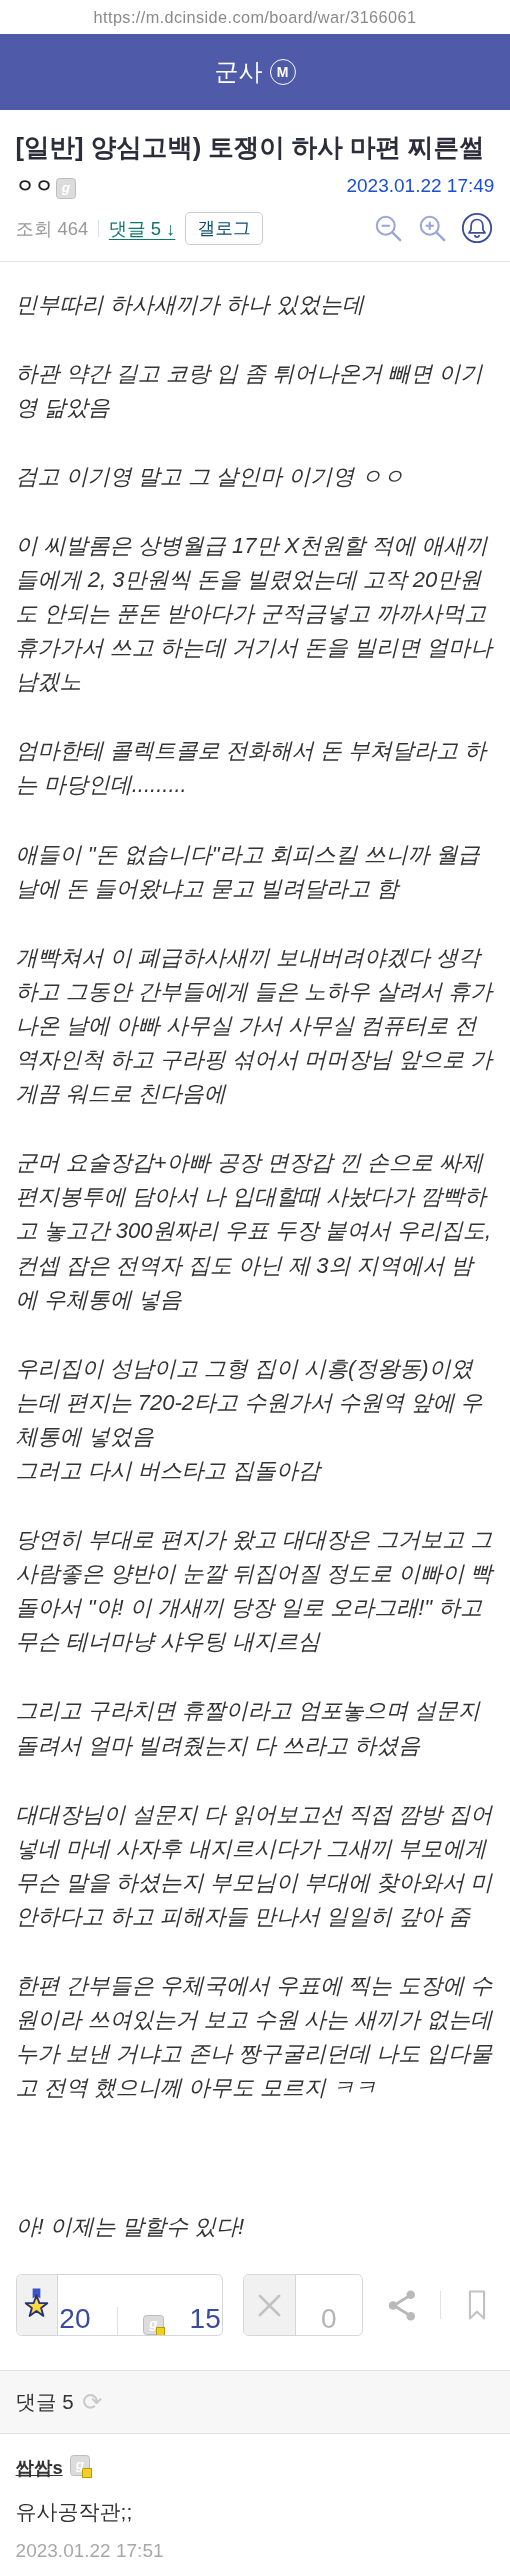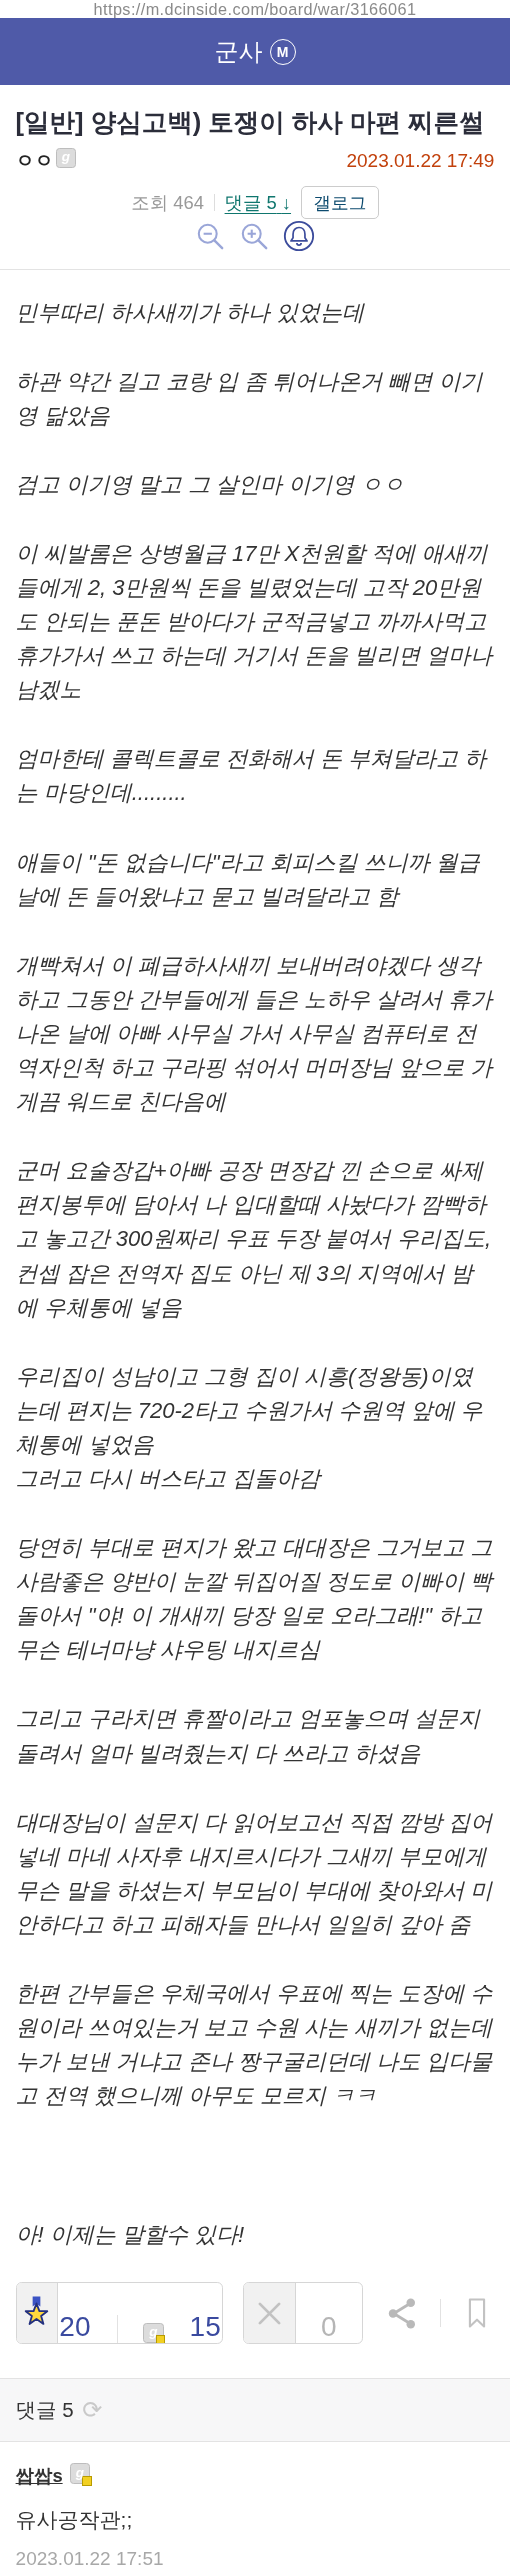--- a/index.html
+++ b/index.html
@@ -1,29 +1,29 @@
 <!DOCTYPE html>
 <html style="font-size:11.3px"><head>
 <meta charset="utf-8">
 <style>
   html,body{margin:0;padding:0;background:#fff;}
   body{width:510px;font-family:"Liberation Sans","DejaVu Sans",sans-serif;color:#333;}
-  .urlbar{height:18px;display:flex;align-items:center;justify-content:center;background:#fff;}
+  .urlbar{height:34px;display:flex;align-items:center;justify-content:center;background:#fff;}
   .urlbar span{font-size:16.3px;color:#8a8a8a;letter-spacing:0.4px;}
-  .appbar{height:67px;background:#4f5aa8;display:flex;align-items:center;justify-content:center;gap:7px;}
+  .appbar{height:76px;background:#4f5aa8;display:flex;align-items:center;justify-content:center;gap:7px;}
   .appbar .gname{color:#fff;font-size:24px;font-weight:500;}
   .mbadge{width:24px;height:24px;border:1.8px solid #fff;border-radius:50%;color:#fff;
           font-size:14px;font-weight:700;display:flex;align-items:center;justify-content:center;}
   .postwrap{padding:0 15.6px;}
   .ptitle{margin:21px 0 8.5px;font-size:25.5px;font-weight:700;color:#2b2d3a;line-height:1.3;}
   .authrow{display:flex;align-items:center;justify-content:space-between;margin-top:4.3px;}
-  .authleft{display:flex;align-items:flex-start;gap:2px;}
+  .authleft{display:flex;align-items:flex-end;gap:2px;}
   .author{font-size:19px;font-weight:700;color:#222;}
-  .pdate{font-size:19px;color:#c2410c;text-align:right;}
-  .inforow{display:flex;align-items:center;justify-content:space-between;margin-top:12.8px;flex-direction:column;}
+  .pdate{font-size:19px;color:#1d4ed8;text-align:right;}
+  .inforow{display:flex;align-items:center;justify-content:space-between;margin-top:12.8px;}
   .infoleft{display:flex;align-items:center;gap:10px;}
   .views{font-size:18.4px;color:#999;}
   .vsep{width:0.7px;height:17px;background:#ddd;}
   .clink{font-size:18.4px;color:#0f766e;text-decoration:underline;text-underline-offset:3.5px;cursor:pointer;}
   .gallogbtn{font-size:17.7px;color:#0c4a6e;border:0.7px solid #ccc;border-radius:5px;padding:3.5px 11.3px;background:#fff;cursor:pointer;}
   .inforight{display:flex;align-items:center;gap:11.3px;}
   .icobtn{background:none;border:none;padding:0;cursor:pointer;line-height:0;}
   .pdivider{border:none;border-top:0.7px solid #e3e3e3;margin:15.6px -15.6px 0;}
   .pbody{padding-top:25.5px;font-style:italic;}
   .pbody p{font-size:22px;line-height:1.55;margin:0 0 35px;white-space:pre-line;color:#333;}

